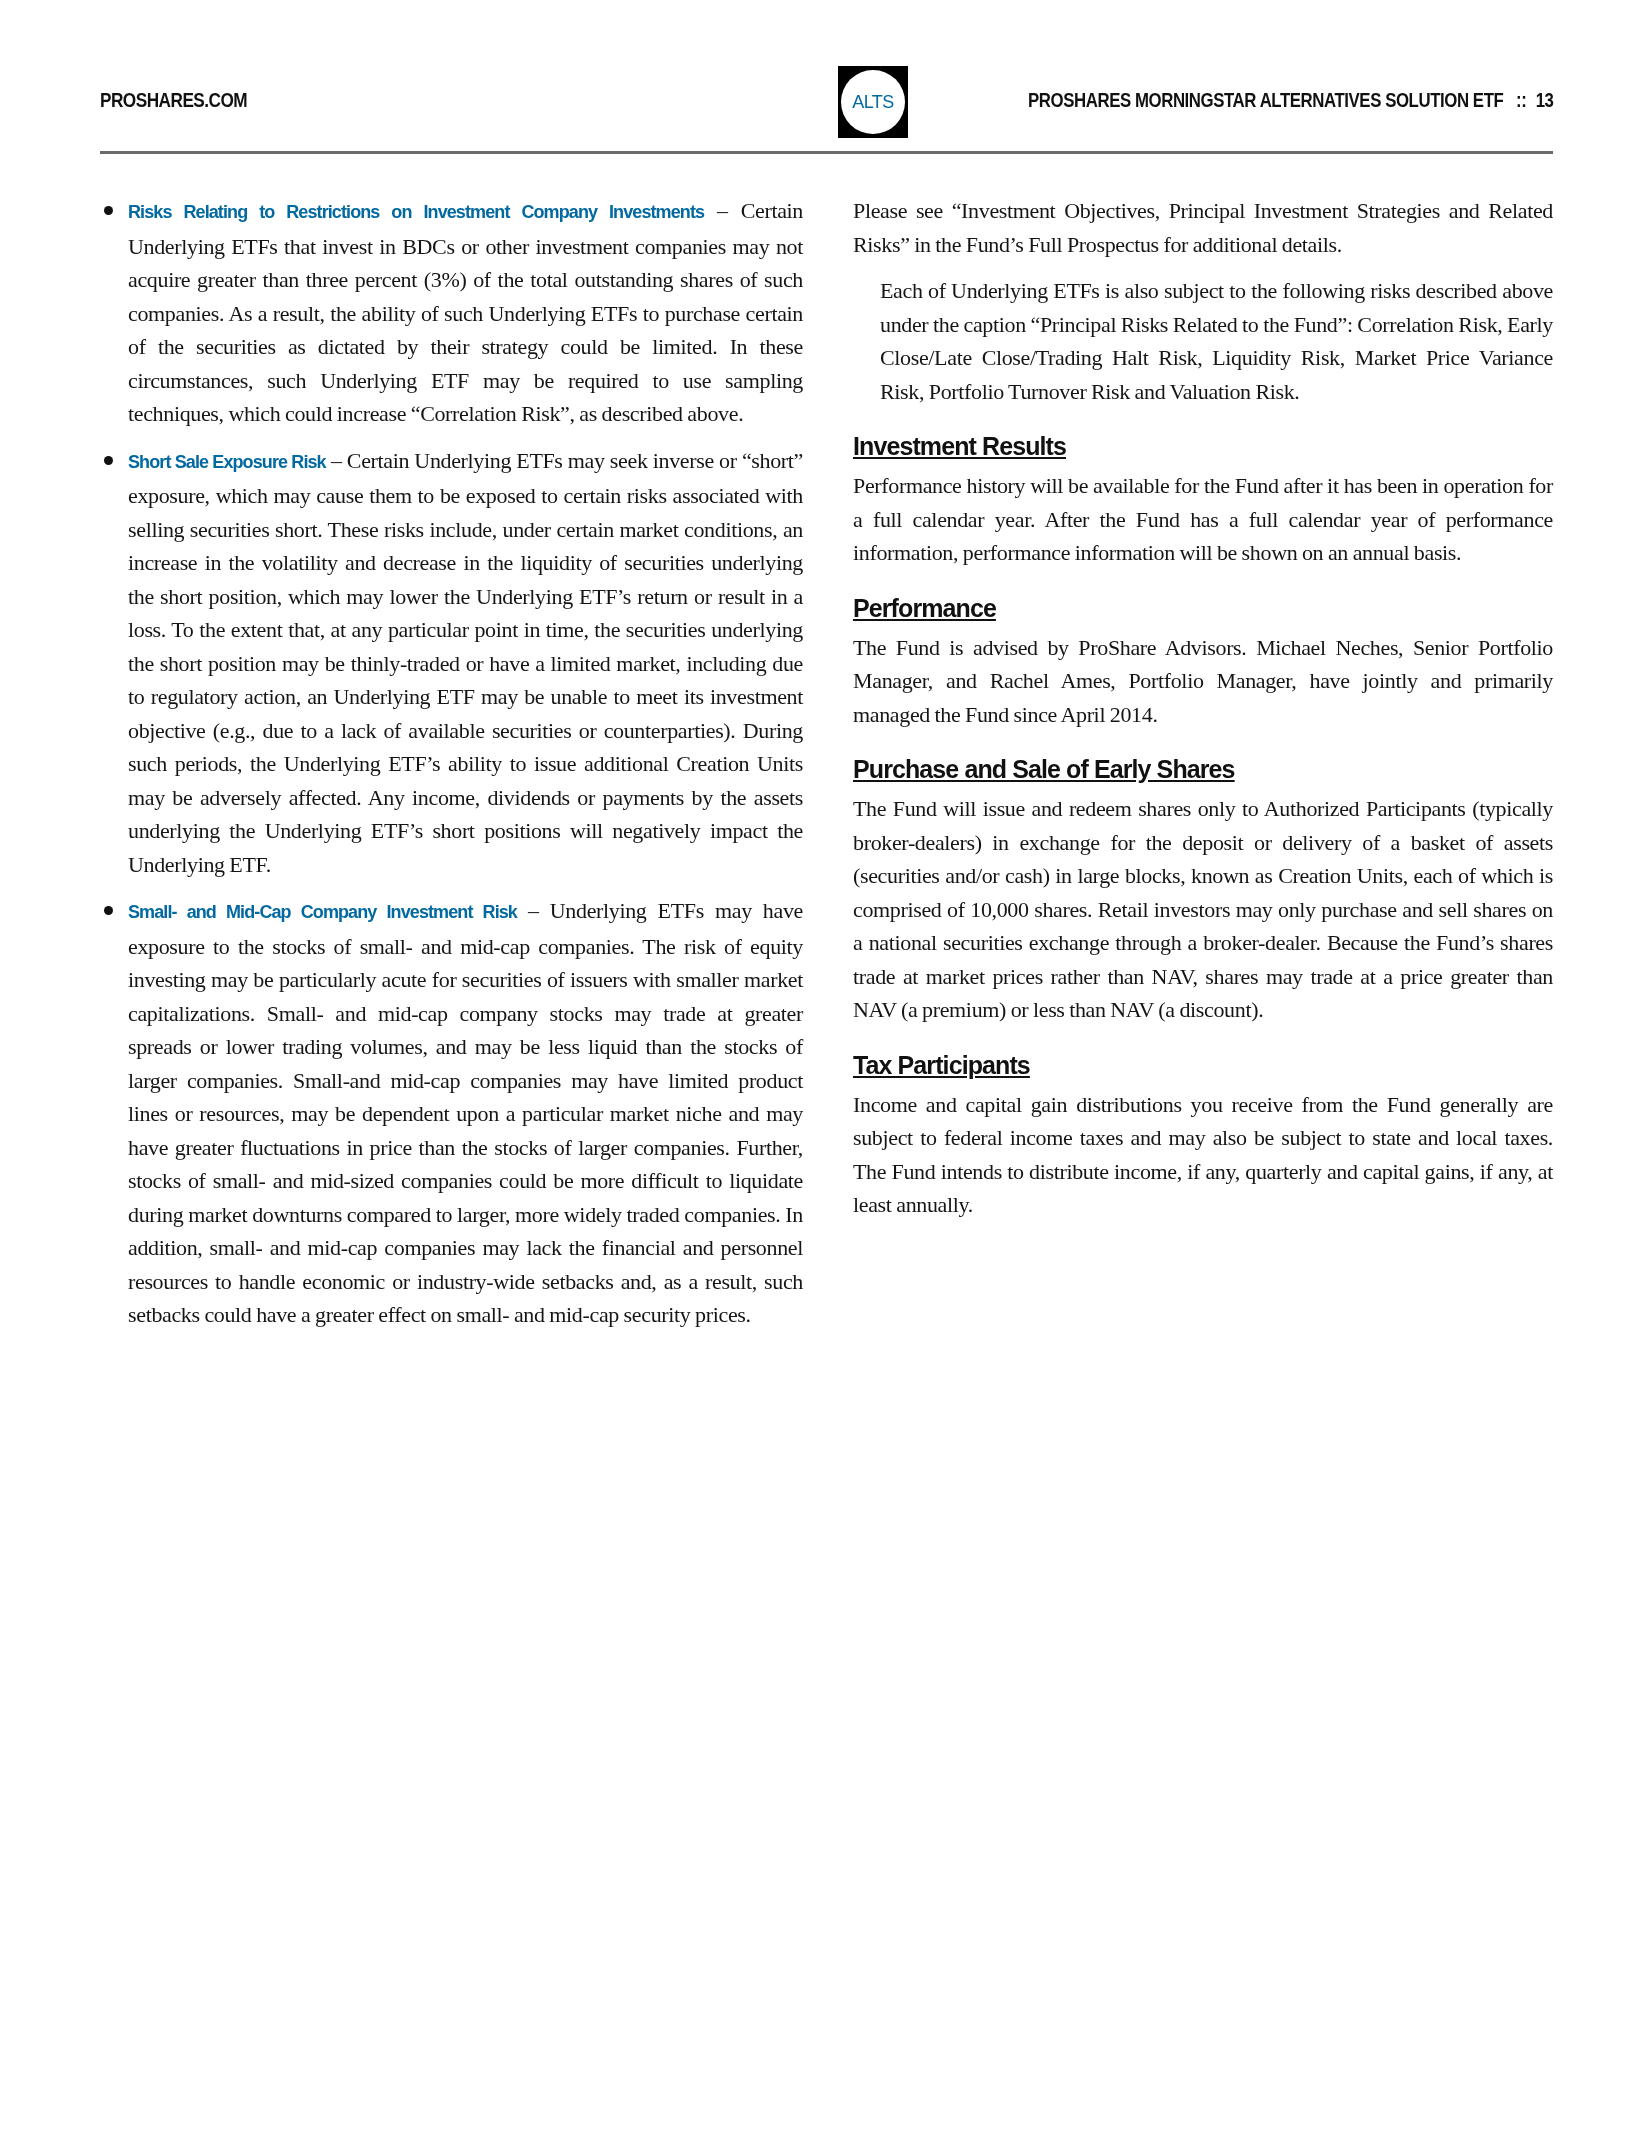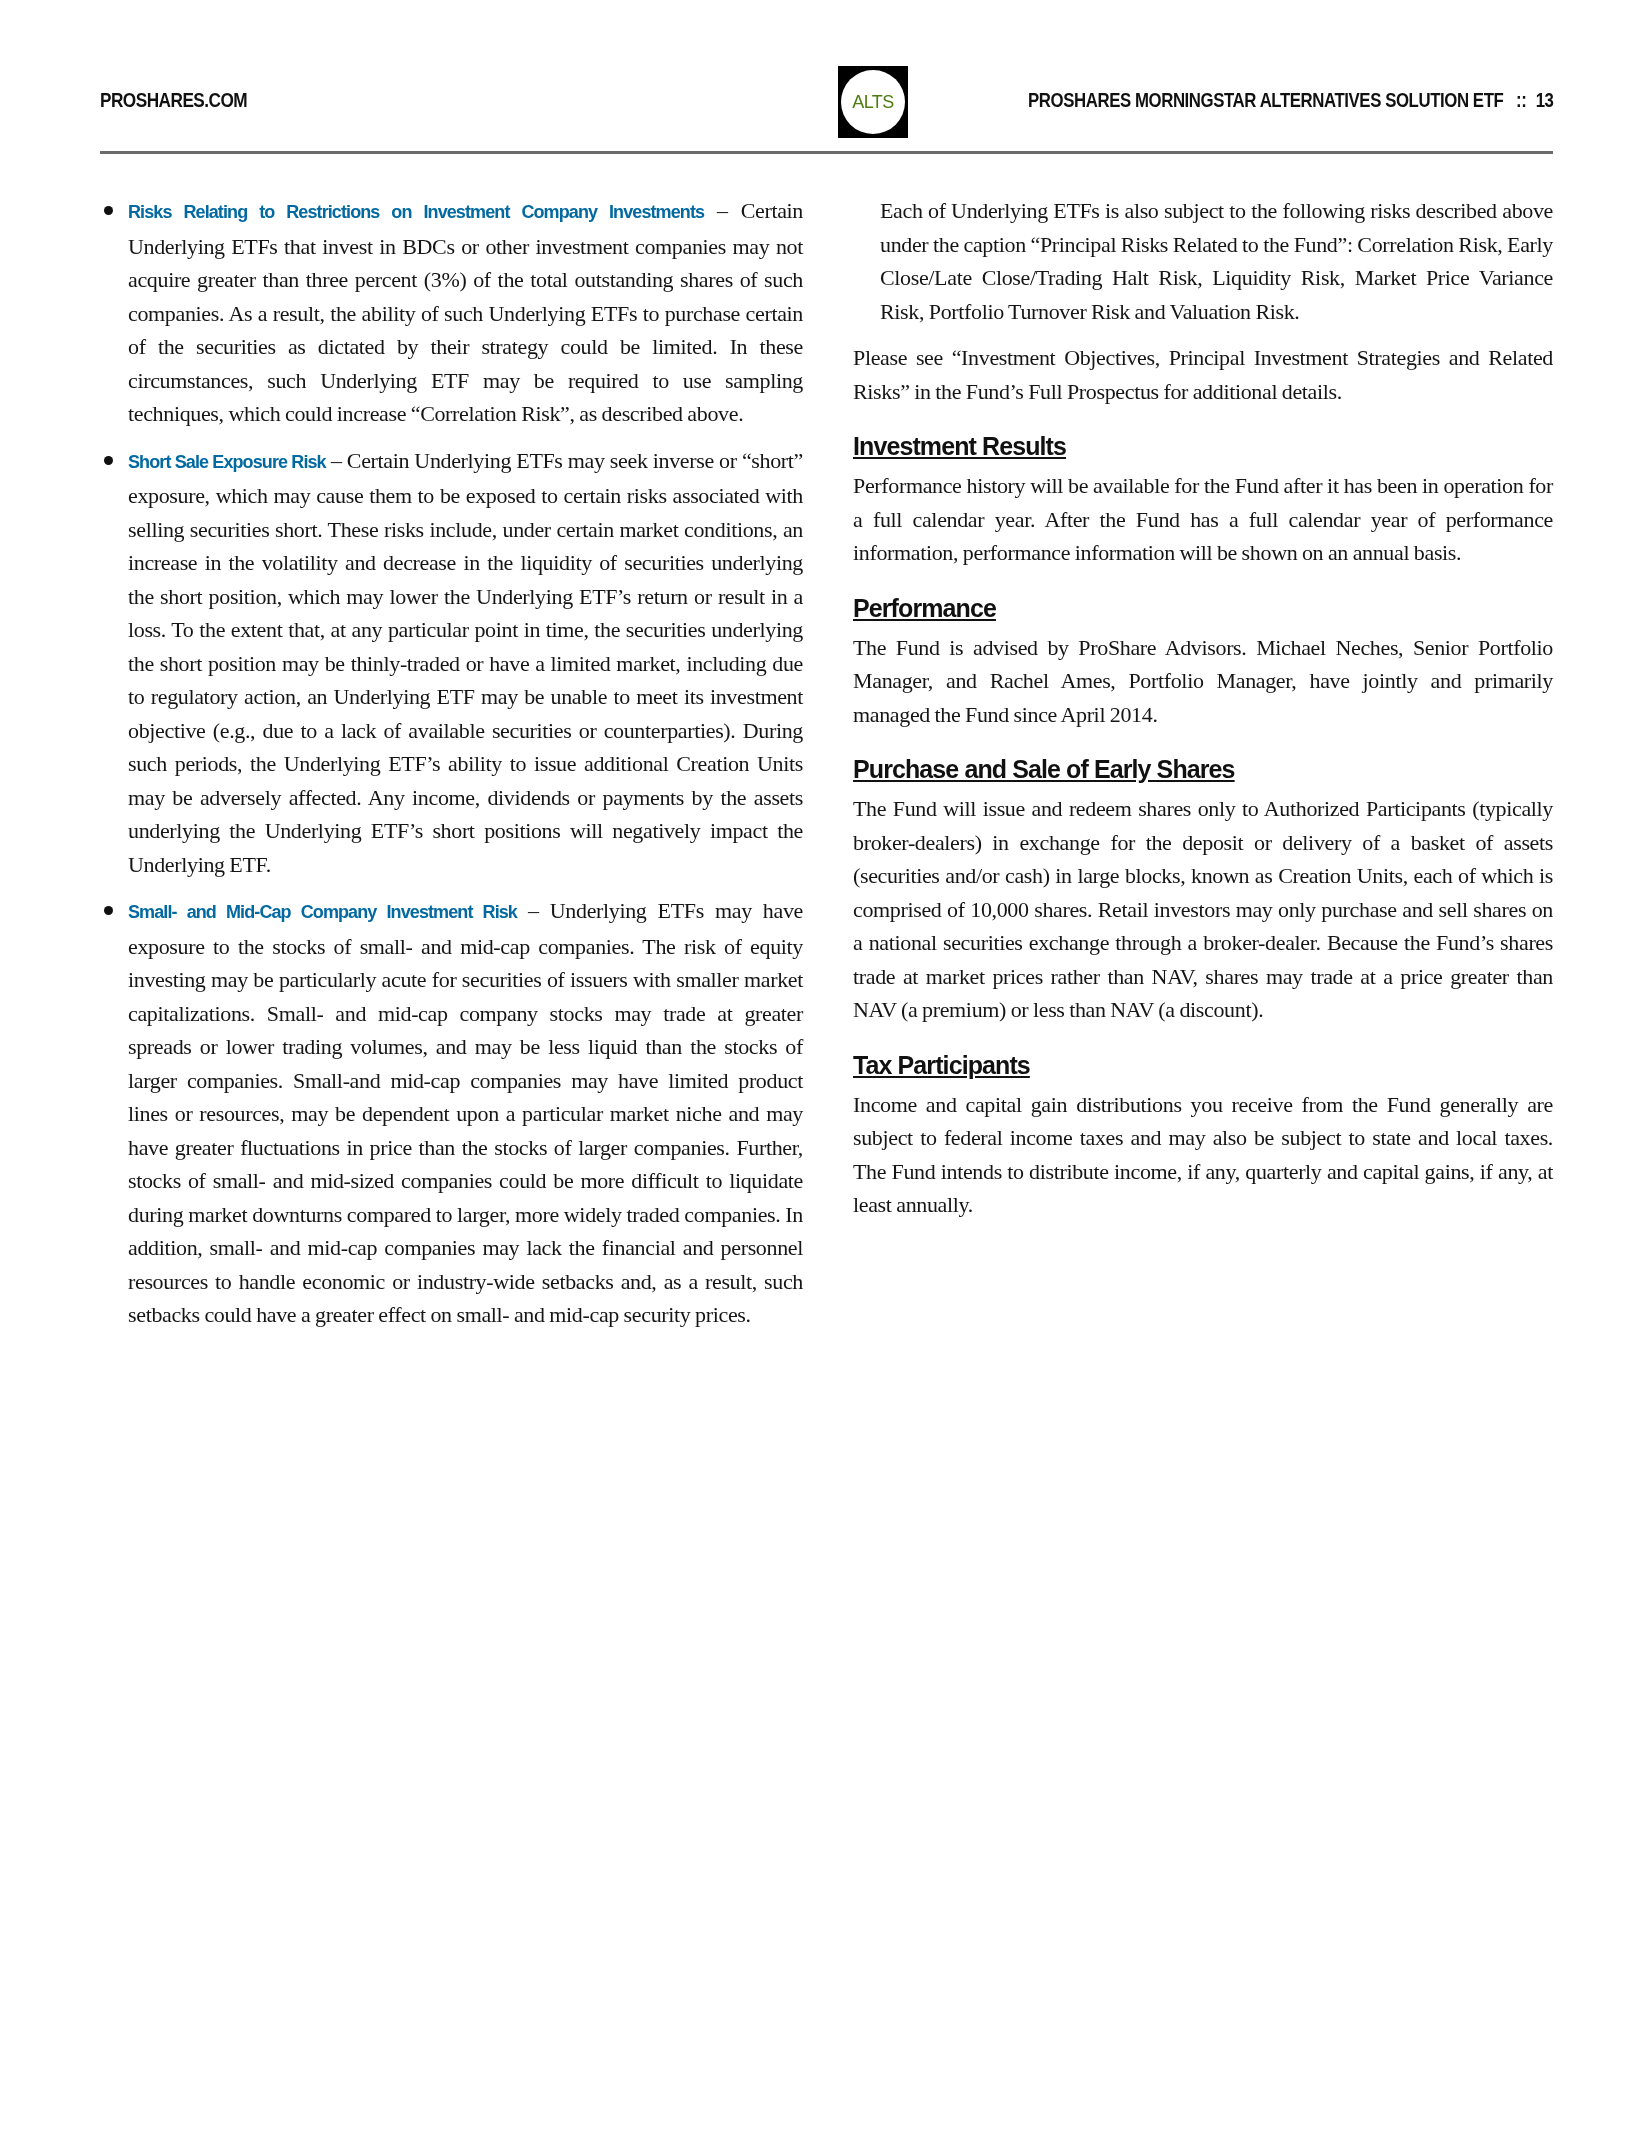--- a/index.html
+++ b/index.html
@@ -10,21 +10,21 @@
     letter-spacing: -0.6px; transform: scaleX(0.86); transform-origin: left center;
     color: #111;
   }
   .badge {
     position: absolute; left: 838px; top: 66px; width: 70px; height: 72px;
     background: #000; display: flex; align-items: center; justify-content: center;
   }
   .badge-circle {
     width: 64px; height: 64px; border-radius: 50%; background: #fff;
     display: flex; align-items: center; justify-content: center;
-    font-family: "Liberation Sans", sans-serif; font-size: 18px; color: #4d7c0f;
+    font-family: "Liberation Sans", sans-serif; font-size: 18px; color: #0369a1;
     letter-spacing: -0.5px;
   }
   .hdr-right {
     position: absolute; right: 97px; top: 89px; white-space: nowrap;
     font-family: "Liberation Sans", sans-serif; font-weight: bold; font-size: 20px;
     letter-spacing: -0.5px; transform: scaleX(0.84); transform-origin: right center;
     color: #111;
   }
   .rule { position: absolute; left: 100px; top: 151px; width: 1453px; height: 3px; background: #6b6b6b; }
 
@@ -82,22 +82,22 @@
   </div>
   <div class="bullet-item">
     <span class="bullet-dot"></span>
     <p class="body-text">
       <span class="lead">Small- and Mid-Cap Company Investment Risk</span><span> – </span><span>Underlying ETFs may have exposure to the stocks of small- and mid-cap companies. The risk of equity investing may be particularly acute for securities of issuers with smaller market capitalizations. Small- and mid-cap company stocks may trade at greater spreads or lower trading volumes, and may be less liquid than the stocks of larger companies. Small-and mid-cap companies may have limited product lines or resources, may be dependent upon a particular market niche and may have greater fluctuations in price than the stocks of larger companies. Further, stocks of small- and mid-sized companies could be more difficult to liquidate during market downturns compared to larger, more widely traded companies. In addition, small- and mid-cap companies may lack the financial and personnel resources to handle economic or industry-wide setbacks and, as a result, such setbacks could have a greater effect on small- and mid-cap security prices.</span>
     </p>
   </div>
 </div>
 
 <div class="col col-right">
+  <p class="body-text para">Please see “Investment Objectives, Principal Investment Strategies and Related Risks” in the Fund’s Full Prospectus for additional details.</p>
   <p class="body-text indent para">Each of Underlying ETFs is also subject to the following risks described above under the caption “Principal Risks Related to the Fund”: Correlation Risk, Early Close/Late Close/Trading Halt Risk, Liquidity Risk, Market Price Variance Risk, Portfolio Turnover Risk and Valuation Risk.</p>
-  <p class="body-text para">Please see “Investment Objectives, Principal Investment Strategies and Related Risks” in the Fund’s Full Prospectus for additional details.</p>
 
   <h2 class="section-heading">Investment Results</h2>
   <p class="body-text">Performance history will be available for the Fund after it has been in operation for a full calendar year. After the Fund has a full calendar year of performance information, performance information will be shown on an annual basis.</p>
 
   <h2 class="section-heading">Performance</h2>
   <p class="body-text">The Fund is advised by ProShare Advisors. Michael Neches, Senior Portfolio Manager, and Rachel Ames, Portfolio Manager, have jointly and primarily managed the Fund since April 2014.</p>
 
   <h2 class="section-heading">Purchase and Sale of Early Shares</h2>
   <p class="body-text">The Fund will issue and redeem shares only to Authorized Participants (typically broker-dealers) in exchange for the deposit or delivery of a basket of assets (securities and/or cash) in large blocks, known as Creation Units, each of which is comprised of 10,000 shares. Retail investors may only purchase and sell shares on a national securities exchange through a broker-dealer. Because the Fund’s shares trade at market prices rather than NAV, shares may trade at a price greater than NAV (a premium) or less than NAV (a discount).</p>
 

